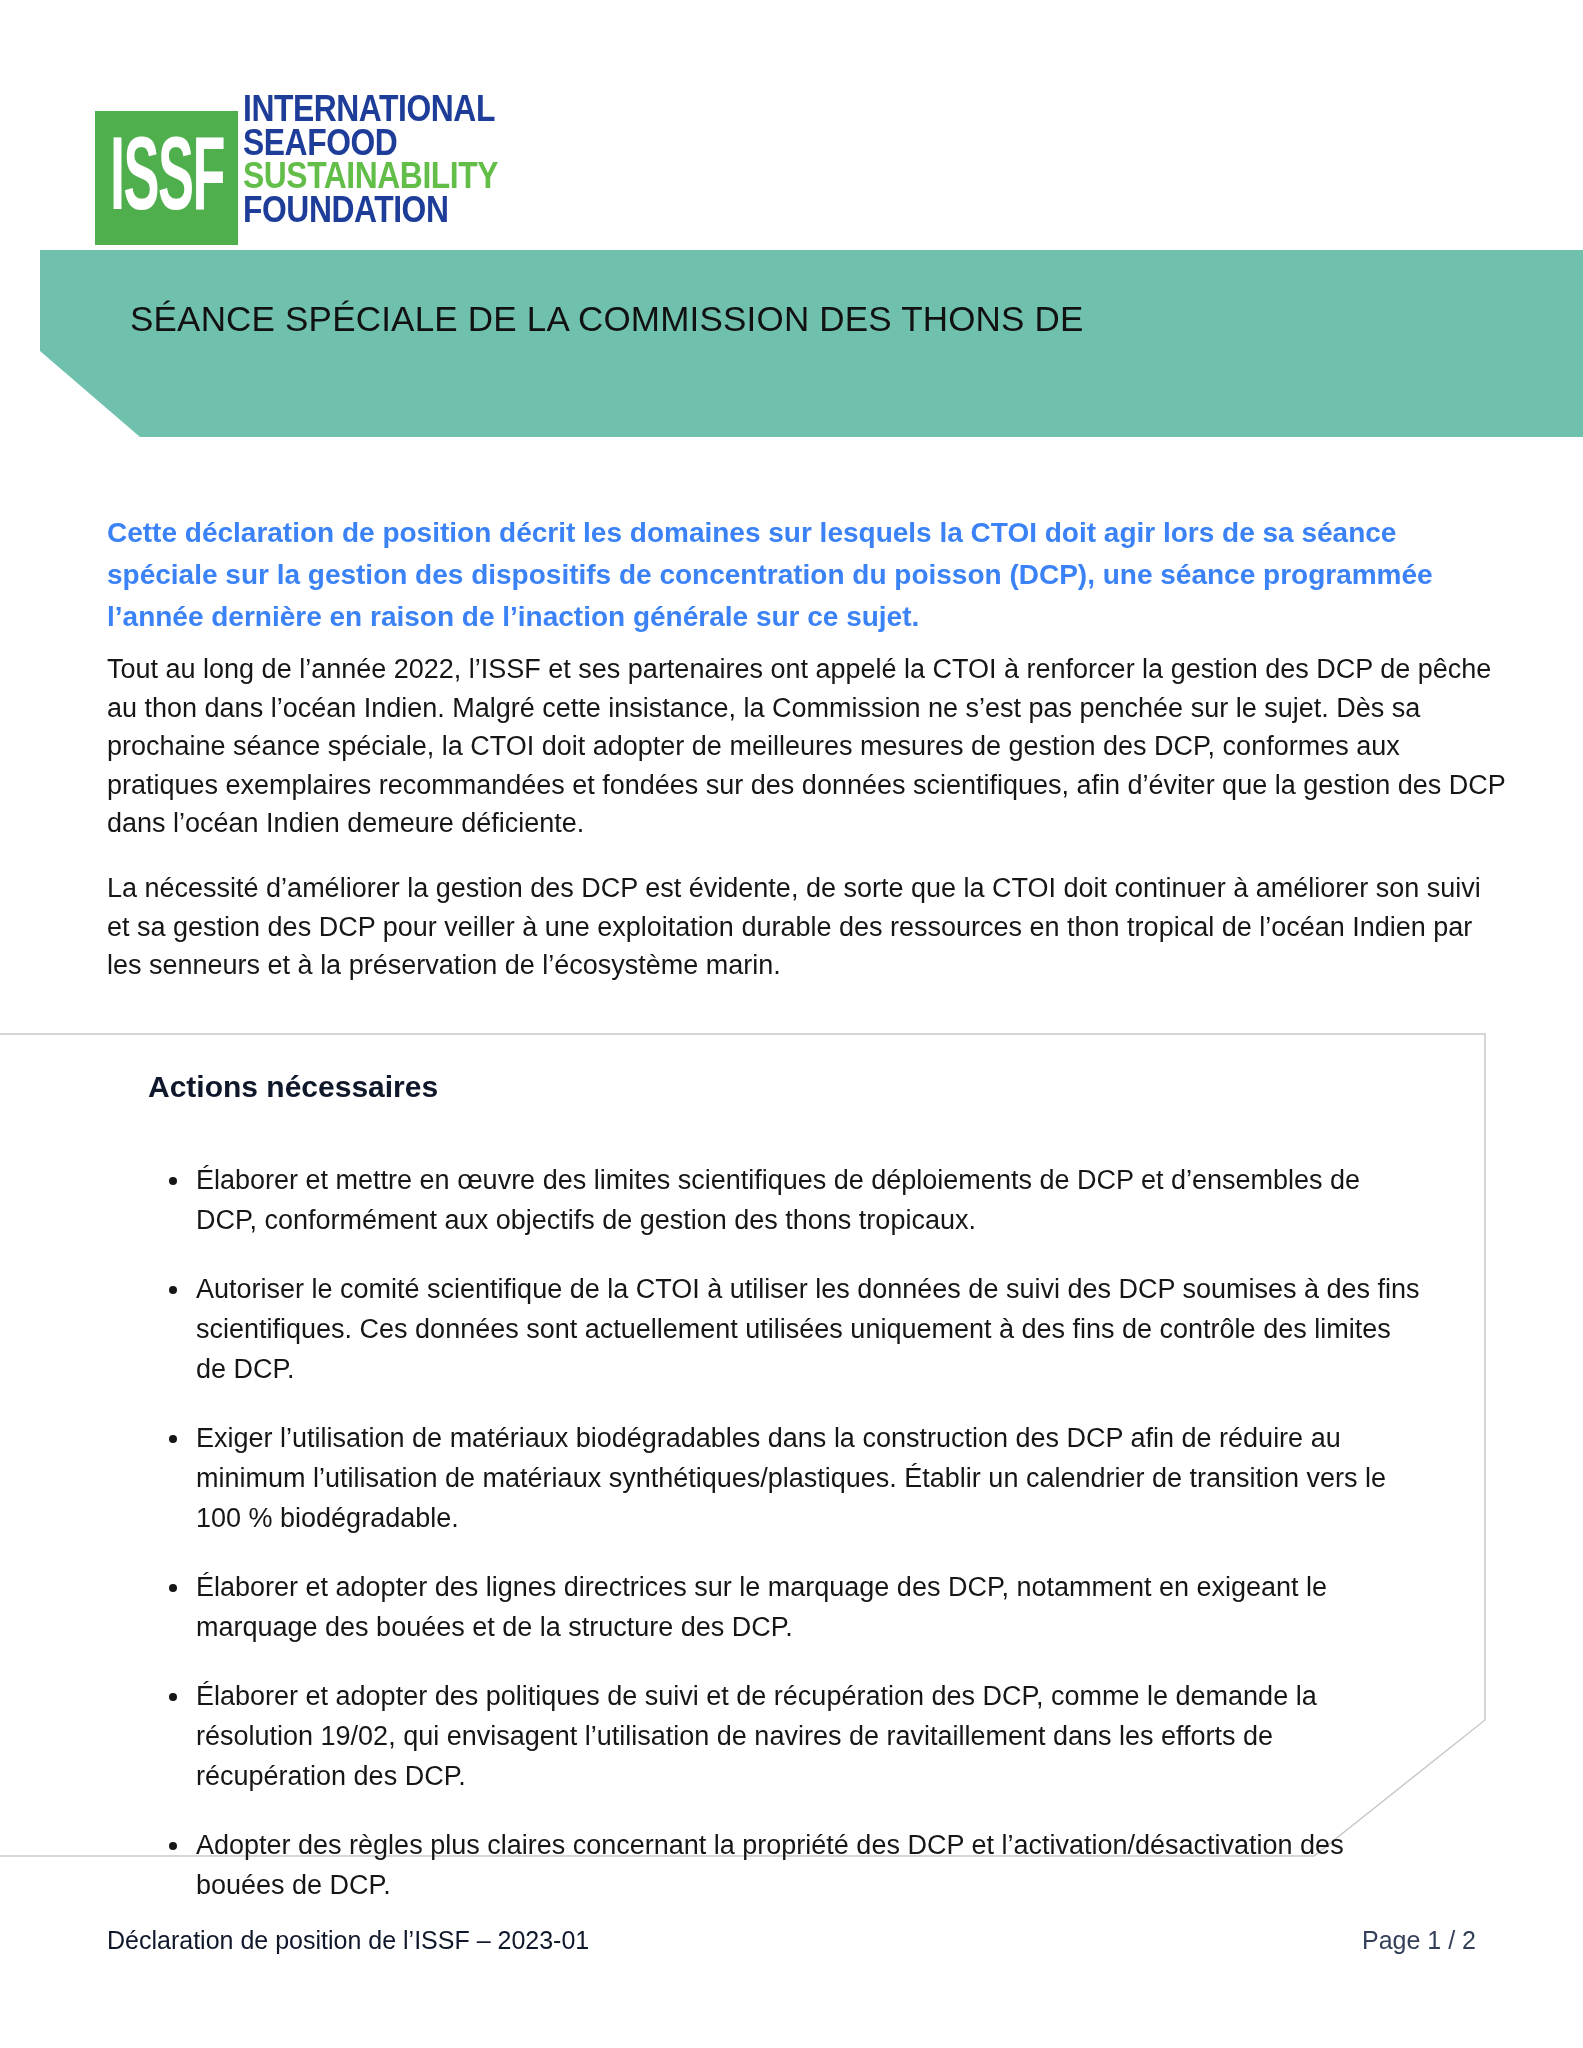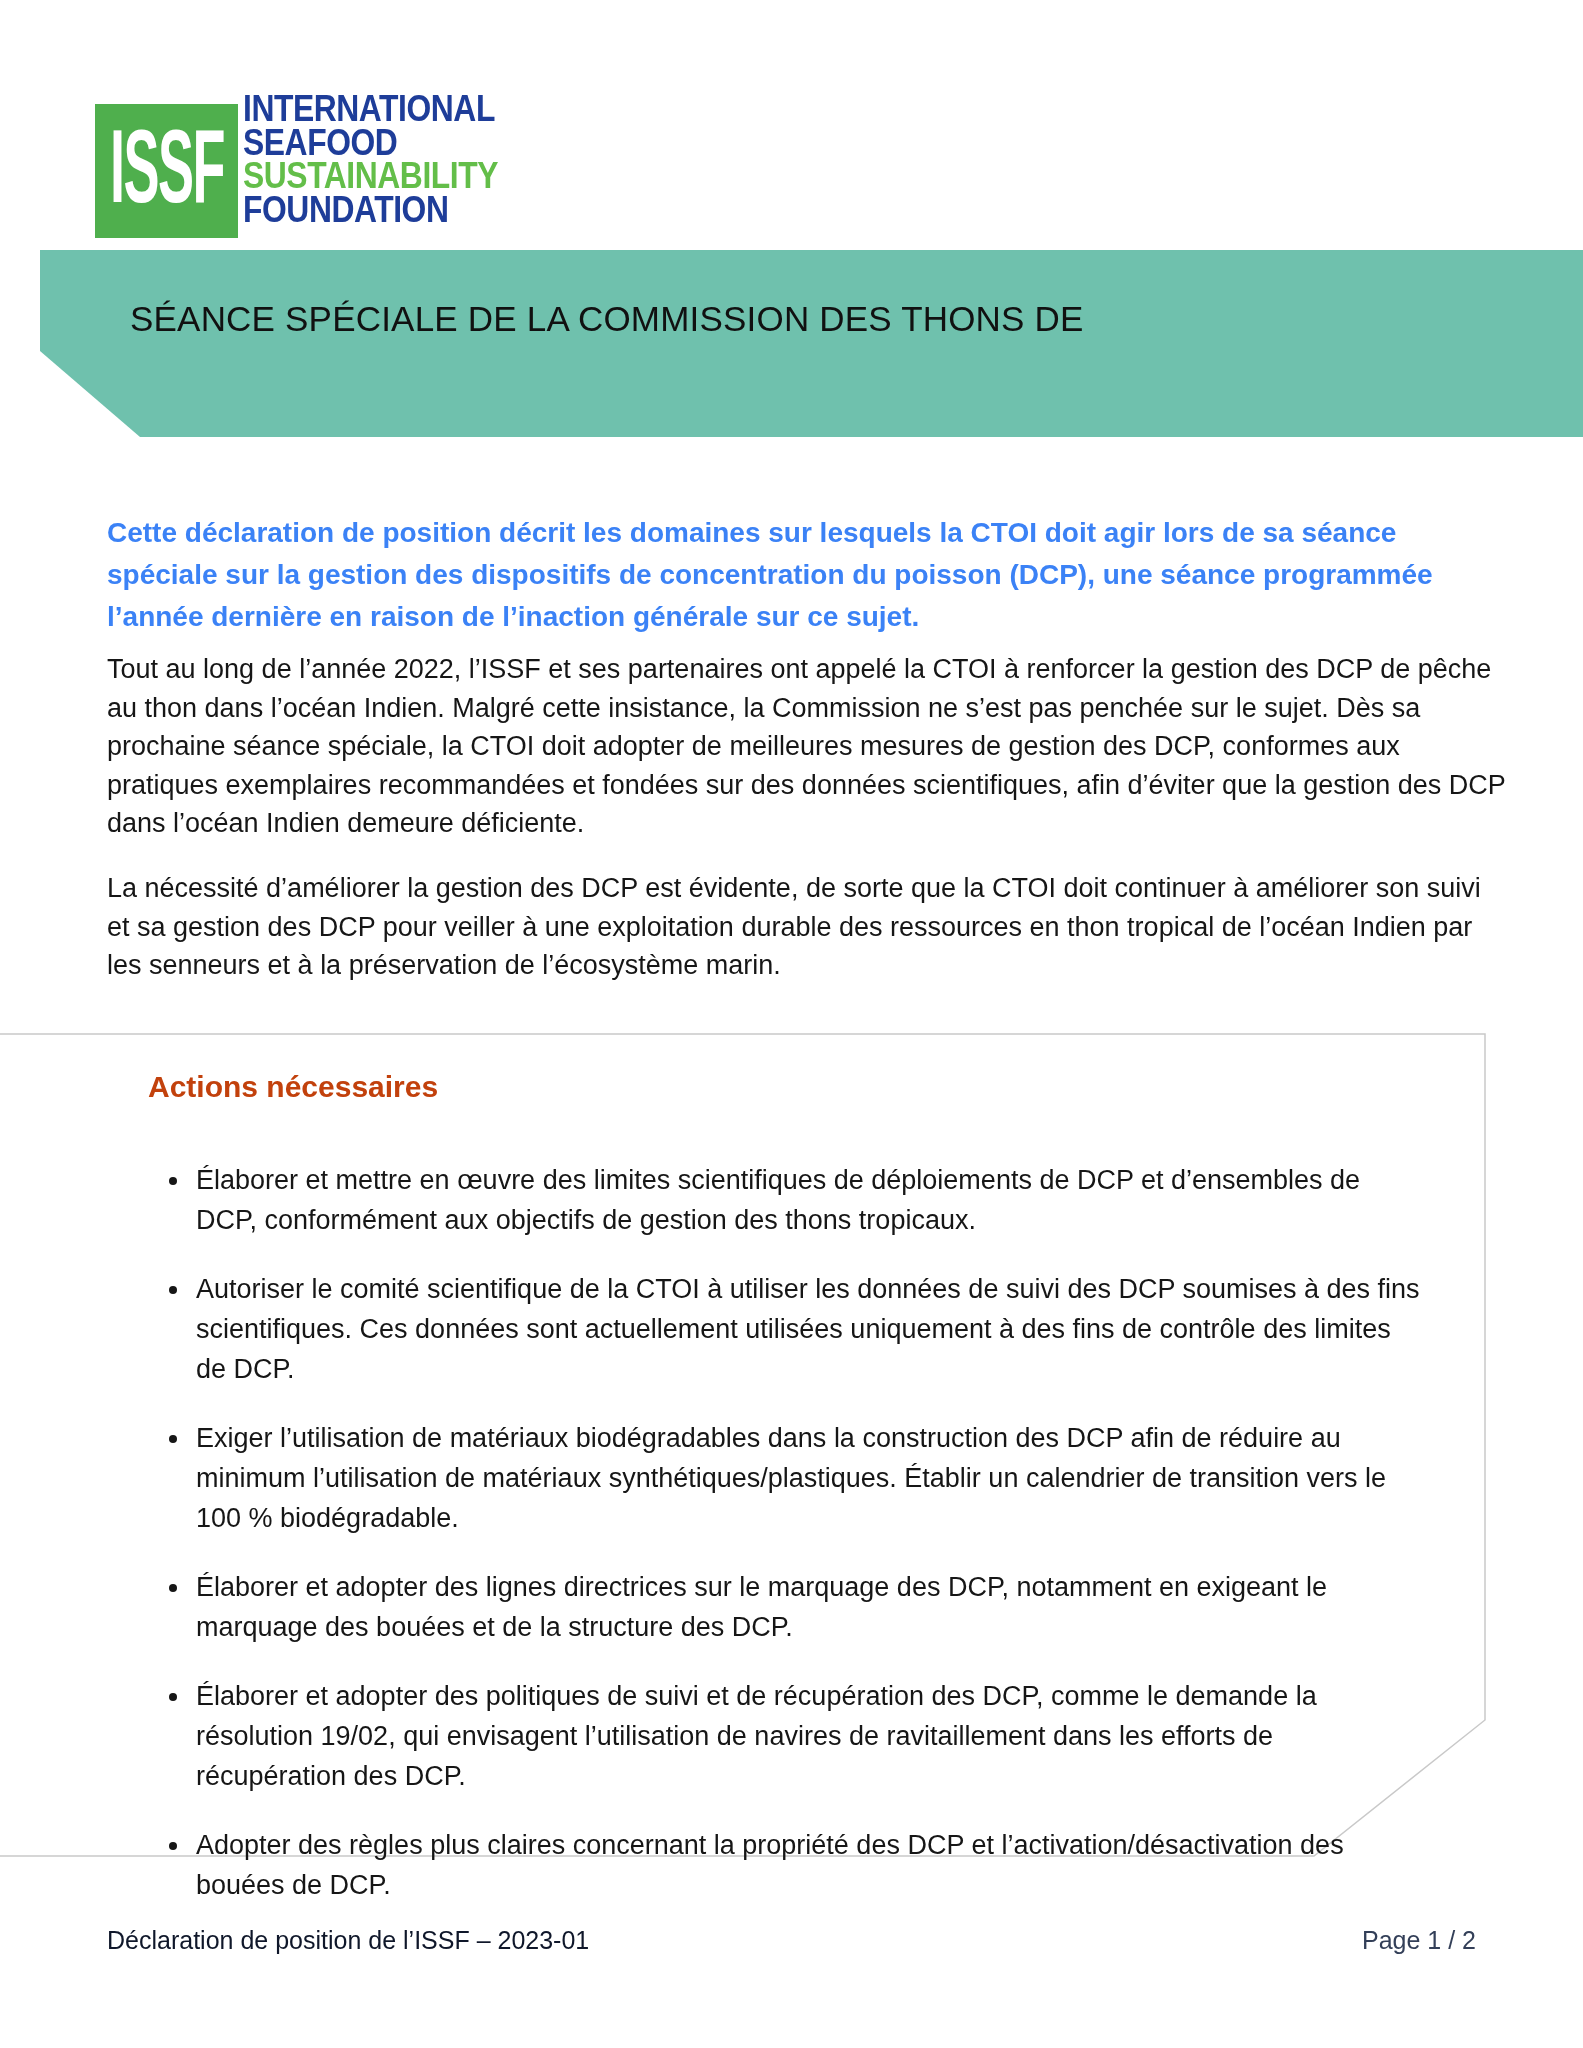--- a/index.html
+++ b/index.html
@@ -2,21 +2,21 @@
 <html><head>
 <meta charset="utf-8">
 <style>
   html,body{margin:0;padding:0;background:#ffffff;}
   .page{
     position:relative;width:1583px;height:2048px;background:#ffffff;
     font-family:"Liberation Sans", sans-serif;color:#161616;overflow:hidden;
   }
 
   
-  .logo-box{position:absolute;left:95px;top:104px;width:143px;height:134px;background:#4FAF4D;}
+  .logo-box{position:absolute;left:95px;top:111px;width:143px;height:134px;background:#4FAF4D;}
   .logo-abbr{
     position:absolute;left:50%;top:50%;
     transform:translate(-50%,-54%) scaleX(0.52);
     font-size:104px;font-weight:800;color:#ffffff;letter-spacing:-3px;white-space:nowrap;
   }
   .wordmark{
     position:absolute;left:243px;top:92px;
     transform:scaleX(0.86);transform-origin:left top;
     font-weight:700;font-size:37px;line-height:33.5px;letter-spacing:-0.5px;white-space:nowrap;
   }
@@ -41,21 +41,21 @@
   .intro{
     position:absolute;left:107px;top:512px;width:1390px;
     font-size:28px;font-weight:700;line-height:42px;color:#3b82f6;
   }
   .para1{position:absolute;left:107px;top:650px;width:1400px;font-size:27px;line-height:38.5px;}
   .para2{position:absolute;left:107px;top:869px;width:1400px;font-size:27px;line-height:38.5px;}
 
   
   .actions-frame{position:absolute;left:-10px;top:1033px;width:1496px;height:824px;}
   .actions-content{position:absolute;left:148px;top:1070px;width:1280px;}
-  .actions-heading{margin:0 0 56px 0;font-size:30px;font-weight:700;color:#c2410c;}
+  .actions-heading{margin:0 0 56px 0;font-size:30px;font-weight:700;color:#0f172a;}
   .actions-list{margin:0;padding:0 0 0 44px;list-style:disc outside;}
   .actions-list li{font-size:27px;line-height:40px;margin-bottom:29px;padding-left:4px;}
 
   
   .footer-left{position:absolute;left:107px;top:1926px;font-size:25px;color:#0f172a;}
   .footer-right{position:absolute;right:107px;top:1926px;font-size:25px;color:#333F58;}
 </style>
 </head>
 <body>
 

